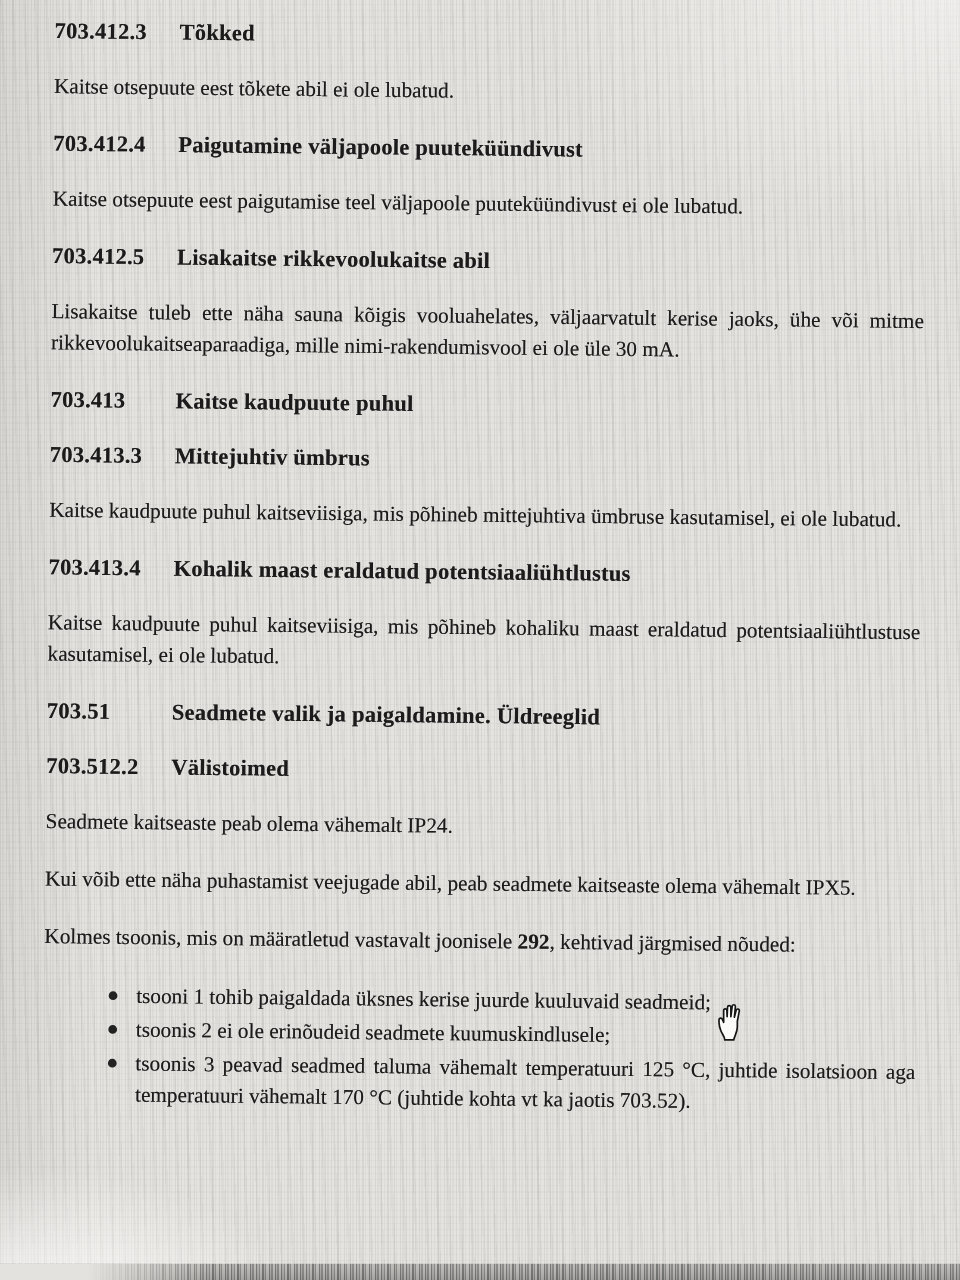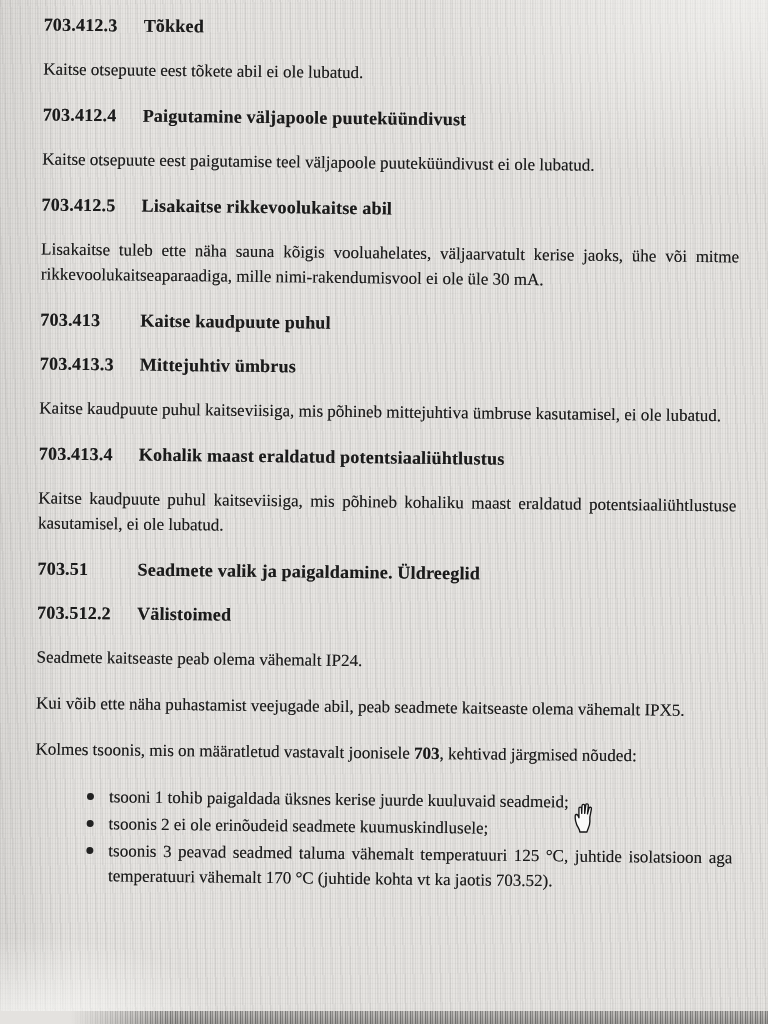--- a/index.html
+++ b/index.html
@@ -110,21 +110,21 @@
   <div class="h">
     <span class="num">703.512.2</span>
     <span class="t">Välistoimed</span>
   </div>
 
   <div class="p">Seadmete kaitseaste peab olema vähemalt IP24.</div>
 
   <div class="p">Kui võib ette näha puhastamist veejugade abil, peab seadmete kaitseaste olema vähemalt IPX5.</div>
 
   <div class="p">
-    <span>Kolmes tsoonis, mis on määratletud vastavalt joonisele </span><span class="b">703</span><span>, kehtivad järgmised nõuded:</span>
+    <span>Kolmes tsoonis, mis on määratletud vastavalt joonisele </span><span class="b">292</span><span>, kehtivad järgmised nõuded:</span>
   </div>
 
   <ul class="bullets">
     <li>tsooni 1 tohib paigaldada üksnes kerise juurde kuuluvaid seadmeid;</li>
     <li>tsoonis 2 ei ole erinõudeid seadmete kuumuskindlusele;</li>
     <li>tsoonis 3 peavad seadmed taluma vähemalt temperatuuri 125 °C, juhtide isolatsioon aga temperatuuri vähemalt 170 °C (juhtide kohta vt ka jaotis 703.52).</li>
   </ul>
 
 </div>
 

